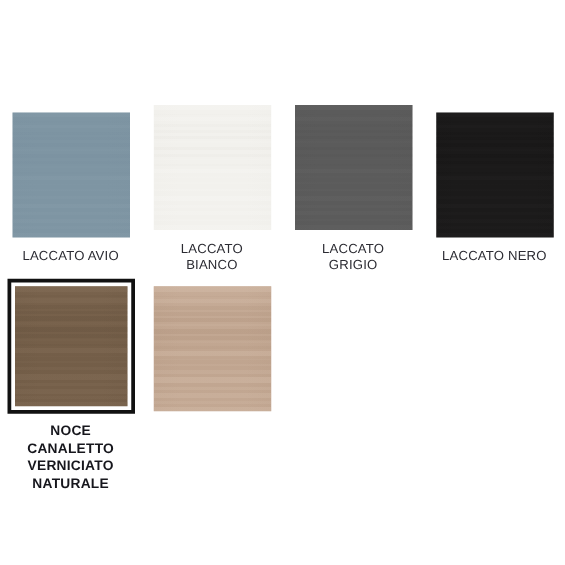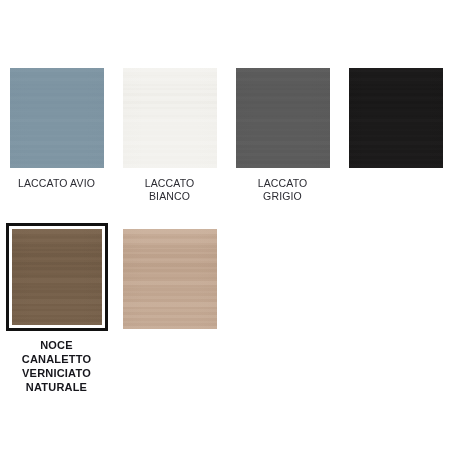--- a/index.html
+++ b/index.html
@@ -23,21 +23,21 @@
     overflow: hidden;
   }
 
   .swatch-row {
     position: absolute;
     left: 0;
     width: 452px;
     display: flex;
   }
 
-  #row-1 { top: 68px; }
+  #row-1 { top: 84px; align-items: center; }
   #row-2 { top: 229px; }
 
   .swatch-cell {
     position: relative;
     width: 113px;
     box-sizing: border-box;
     display: flex;
     flex-direction: column;
     align-items: center;
   }
@@ -130,20 +130,21 @@
       <div class="swatch-label">LACCATO
 GRIGIO</div>
     </div>
 
     <div class="swatch-cell">
       <div class="swatch-tile-wrap">
         <div class="swatch-tile" style="background: rgb(27, 26, 26);">
           <div class="grain" style="background-image: linear-gradient(rgba(42, 40, 41, 0.208) 0%, rgba(42, 40, 41, 0.208) 3.77%, rgba(0, 0, 0, 0) 3.77%, rgba(0, 0, 0, 0) 7%, rgba(14, 13, 13, 0.07) 7%, rgba(14, 13, 13, 0.07) 8.17%, rgba(0, 0, 0, 0) 8.17%, rgba(0, 0, 0, 0) 9.96%, rgba(42, 40, 41, 0.15) 9.96%, rgba(42, 40, 41, 0.15) 12.64%, rgba(0, 0, 0, 0) 12.64%, rgba(0, 0, 0, 0) 15.6%, rgba(14, 13, 13, 0.12) 15.6%, rgba(14, 13, 13, 0.12) 17.72%, rgba(0, 0, 0, 0) 17.72%, rgba(0, 0, 0, 0) 19.99%, rgba(14, 13, 13, 0.133) 19.99%, rgba(14, 13, 13, 0.133) 22.35%, rgba(0, 0, 0, 0) 22.35%, rgba(0, 0, 0, 0) 24.69%, rgba(14, 13, 13, 0.16) 24.69%, rgba(14, 13, 13, 0.16) 27.57%, rgba(0, 0, 0, 0) 27.57%, rgba(0, 0, 0, 0) 29.15%, rgba(42, 40, 41, 0.086) 29.15%, rgba(42, 40, 41, 0.086) 30.65%, rgba(0, 0, 0, 0) 30.65%, rgba(0, 0, 0, 0) 33.35%, rgba(14, 13, 13, 0.17) 33.35%, rgba(14, 13, 13, 0.17) 36.36%, rgba(0, 0, 0, 0) 36.36%, rgba(0, 0, 0, 0) 39%, rgba(14, 13, 13, 0.133) 39%, rgba(14, 13, 13, 0.133) 41.38%, rgba(0, 0, 0, 0) 41.38%, rgba(0, 0, 0, 0) 42.99%, rgba(42, 40, 41, 0.067) 42.99%, rgba(42, 40, 41, 0.067) 44.07%, rgba(0, 0, 0, 0) 44.07%, rgba(0, 0, 0, 0) 47.35%, rgba(14, 13, 13, 0.09) 47.35%, rgba(14, 13, 13, 0.09) 48.88%, rgba(0, 0, 0, 0) 48.88%, rgba(0, 0, 0, 0) 50.9%, rgba(42, 40, 41, 0.192) 50.9%, rgba(42, 40, 41, 0.192) 54.36%, rgba(0, 0, 0, 0) 54.36%, rgba(0, 0, 0, 0) 57.09%, rgba(42, 40, 41, 0.063) 57.09%, rgba(42, 40, 41, 0.063) 58.1%, rgba(0, 0, 0, 0) 58.1%, rgba(0, 0, 0, 0) 61.43%, rgba(42, 40, 41, 0.09) 61.43%, rgba(42, 40, 41, 0.09) 62.99%, rgba(0, 0, 0, 0) 62.99%, rgba(0, 0, 0, 0) 66.86%, rgba(42, 40, 41, 0.13) 66.86%, rgba(42, 40, 41, 0.13) 69.19%, rgba(0, 0, 0, 0) 69.19%, rgba(0, 0, 0, 0) 72.85%, rgba(42, 40, 41, 0.208) 72.85%, rgba(42, 40, 41, 0.208) 76.63%, rgba(0, 0, 0, 0) 76.63%, rgba(0, 0, 0, 0) 79.8%, rgba(42, 40, 41, 0.13) 79.8%, rgba(42, 40, 41, 0.13) 82.1%, rgba(0, 0, 0, 0) 82.1%, rgba(0, 0, 0, 0) 85.16%, rgba(42, 40, 41, 0.165) 85.16%, rgba(42, 40, 41, 0.165) 88.09%, rgba(0, 0, 0, 0) 88.09%, rgba(0, 0, 0, 0) 91.04%, rgba(42, 40, 41, 0.114) 91.04%, rgba(42, 40, 41, 0.114) 93.01%, rgba(0, 0, 0, 0) 93.01%, rgba(0, 0, 0, 0) 96.39%, rgba(42, 40, 41, 0.18) 96.39%, rgba(42, 40, 41, 0.18) 99.67%, rgba(0, 0, 0, 0) 99.67%, rgba(0, 0, 0, 0) 102.52%), linear-gradient(to right, rgba(14, 13, 13, 0.05) 0%, rgba(0, 0, 0, 0) 22%, rgba(0, 0, 0, 0) 78%, rgba(14, 13, 13, 0.05) 100%);"></div>
         </div>
       </div>
+      <div class="swatch-label">LACCATO NERO</div>
     </div>
 
   </div>
 
   <div class="swatch-row" id="row-2">
 
     <div class="swatch-cell selected">
       <div class="swatch-tile-wrap">
         <div class="swatch-tile" style="background: rgb(118, 96, 74);">
           <div class="grain" style="background-image: linear-gradient(rgba(134, 112, 90, 0.376) 0%, rgba(134, 112, 90, 0.376) 4.89%, rgba(0, 0, 0, 0) 4.89%, rgba(0, 0, 0, 0) 7.44%, rgba(99, 80, 60, 0.118) 7.44%, rgba(99, 80, 60, 0.118) 8.87%, rgba(0, 0, 0, 0) 8.87%, rgba(0, 0, 0, 0) 10.2%, rgba(134, 112, 90, 0.267) 10.2%, rgba(134, 112, 90, 0.267) 13.63%, rgba(0, 0, 0, 0) 13.63%, rgba(0, 0, 0, 0) 15.95%, rgba(99, 80, 60, 0.21) 15.95%, rgba(99, 80, 60, 0.21) 18.65%, rgba(0, 0, 0, 0) 18.65%, rgba(0, 0, 0, 0) 20.39%, rgba(99, 80, 60, 0.235) 20.39%, rgba(99, 80, 60, 0.235) 23.4%, rgba(0, 0, 0, 0) 23.4%, rgba(0, 0, 0, 0) 25.19%, rgba(99, 80, 60, 0.286) 25.19%, rgba(99, 80, 60, 0.286) 28.89%, rgba(0, 0, 0, 0) 28.89%, rgba(0, 0, 0, 0) 30.05%, rgba(134, 112, 90, 0.15) 30.05%, rgba(134, 112, 90, 0.15) 31.91%, rgba(0, 0, 0, 0) 31.91%, rgba(0, 0, 0, 0) 34.02%, rgba(99, 80, 60, 0.3) 34.02%, rgba(99, 80, 60, 0.3) 37.9%, rgba(0, 0, 0, 0) 37.9%, rgba(0, 0, 0, 0) 39.95%, rgba(99, 80, 60, 0.24) 39.95%, rgba(99, 80, 60, 0.24) 42.99%, rgba(0, 0, 0, 0) 42.99%, rgba(0, 0, 0, 0) 44.16%, rgba(134, 112, 90, 0.11) 44.16%, rgba(134, 112, 90, 0.11) 45.48%, rgba(0, 0, 0, 0) 45.48%, rgba(0, 0, 0, 0) 48.06%, rgba(99, 80, 60, 0.153) 48.06%, rgba(99, 80, 60, 0.153) 49.98%, rgba(0, 0, 0, 0) 49.98%, rgba(0, 0, 0, 0) 51.5%, rgba(134, 112, 90, 0.345) 51.5%, rgba(134, 112, 90, 0.345) 55.98%, rgba(0, 0, 0, 0) 55.98%, rgba(0, 0, 0, 0) 58.11%, rgba(134, 112, 90, 0.1) 58.11%, rgba(134, 112, 90, 0.1) 59.32%, rgba(0, 0, 0, 0) 59.32%, rgba(0, 0, 0, 0) 61.96%, rgba(134, 112, 90, 0.157) 61.96%, rgba(134, 112, 90, 0.157) 63.89%, rgba(0, 0, 0, 0) 63.89%, rgba(0, 0, 0, 0) 66.99%, rgba(134, 112, 90, 0.23) 66.99%, rgba(134, 112, 90, 0.23) 69.96%, rgba(0, 0, 0, 0) 69.96%, rgba(0, 0, 0, 0) 72.87%, rgba(134, 112, 90, 0.376) 72.87%, rgba(134, 112, 90, 0.376) 77.78%, rgba(0, 0, 0, 0) 77.78%, rgba(0, 0, 0, 0) 80.28%, rgba(134, 112, 90, 0.23) 80.28%, rgba(134, 112, 90, 0.23) 83.21%, rgba(0, 0, 0, 0) 83.21%, rgba(0, 0, 0, 0) 85.61%, rgba(134, 112, 90, 0.294) 85.61%, rgba(134, 112, 90, 0.294) 89.39%, rgba(0, 0, 0, 0) 89.39%, rgba(0, 0, 0, 0) 91.7%, rgba(134, 112, 90, 0.196) 91.7%, rgba(134, 112, 90, 0.196) 94.19%, rgba(0, 0, 0, 0) 94.19%, rgba(0, 0, 0, 0) 96.87%, rgba(134, 112, 90, 0.33) 96.87%, rgba(134, 112, 90, 0.33) 101.11%, rgba(0, 0, 0, 0) 101.11%, rgba(0, 0, 0, 0) 103.34%), linear-gradient(to right, rgba(99, 80, 60, 0.1) 0%, rgba(0, 0, 0, 0) 22%, rgba(0, 0, 0, 0) 78%, rgba(99, 80, 60, 0.1) 100%), linear-gradient(rgba(134, 112, 90, 0.18) 0%, rgba(0, 0, 0, 0) 30%, rgba(99, 80, 60, 0.14) 62%, rgba(0, 0, 0, 0) 100%);"></div>

